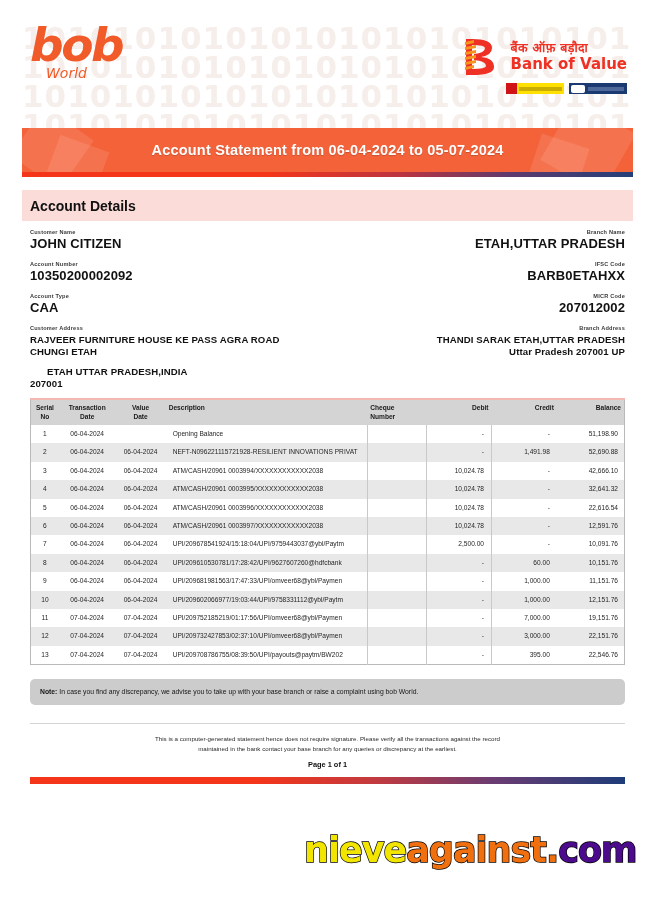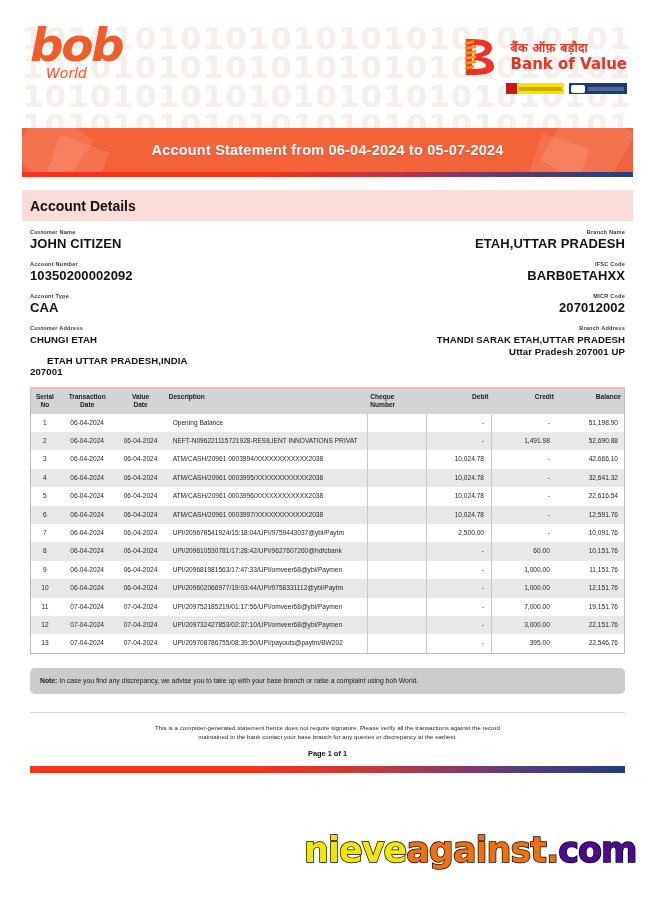--- a/index.html
+++ b/index.html
@@ -386,20 +386,21 @@
         </div>
         <div class="d-col-r">
           <div class="d-lbl">MICR Code</div>
           <div class="d-val">207012002</div>
         </div>
       </div>
 
       <div class="d-row">
         <div class="d-col-l">
           <div class="d-lbl">Customer Address</div>
+          <div class="d-val multi">RAJVEER FURNITURE HOUSE KE PASS AGRA ROAD</div>
           <div class="d-val multi">CHUNGI ETAH</div>
           <div class="d-val multi" style="margin-top:9px;padding-left:17px;">ETAH UTTAR PRADESH,INDIA</div>
           <div class="d-val multi">207001</div>
         </div>
         <div class="d-col-r">
           <div class="d-lbl">Branch Address</div>
           <div class="d-val multi">THANDI SARAK ETAH,UTTAR PRADESH</div>
           <div class="d-val multi">Uttar Pradesh 207001 UP</div>
         </div>
       </div>

